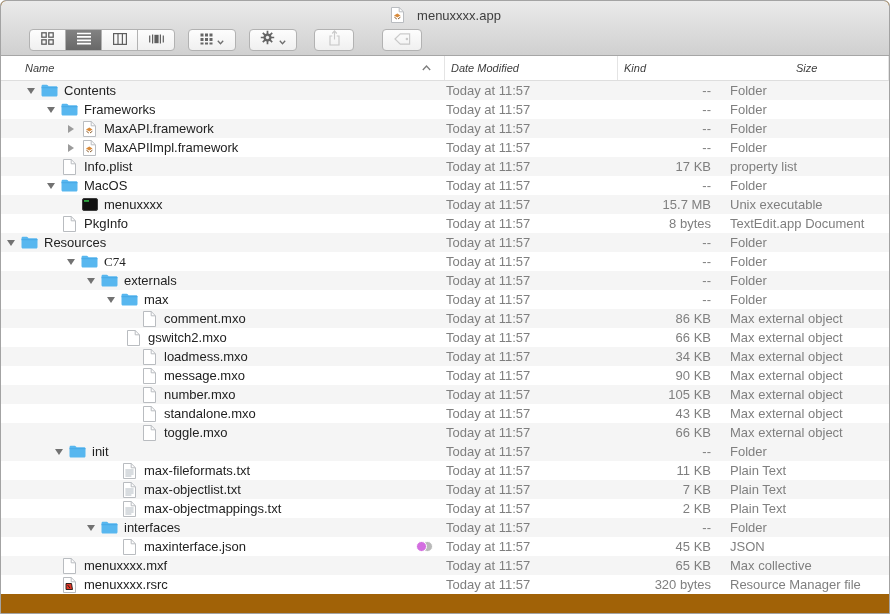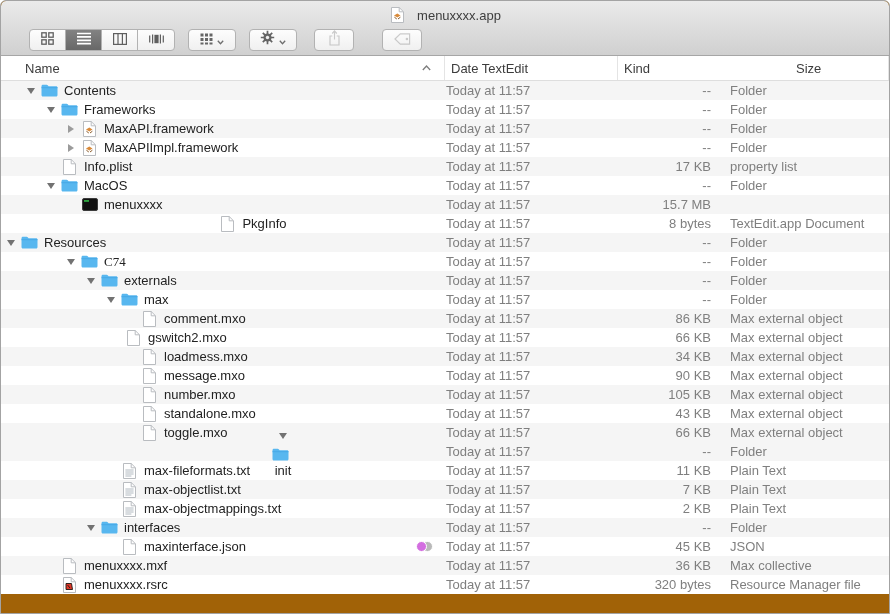--- a/index.html
+++ b/index.html
@@ -22,21 +22,21 @@
   }
   .btn.disabled svg { opacity:0.42; }
   .segmented { display:inline-flex; padding:0; overflow:hidden; }
   .seg { width:36px; height:20px; display:flex; align-items:center; justify-content:center; border-right:1px solid #b2b2b2; background:transparent; }
   .seg:last-child { border-right:none; }
   .seg.selected { background:linear-gradient(#828282,#686868); }
   .menu-btn { width:48px; gap:4px; }
   .plain-btn { width:40px; }
   .sp13 { width:13px; } .sp17 { width:17px; } .sp28 { width:28px; }
   
-  .list-header { height:25px; display:flex; background:#ffffff; border-bottom:1px solid #dedede; align-items:flex-start; font-size:13px; color:#3c3c3c; }
+  .list-header { height:25px; display:flex; background:#ffffff; border-bottom:1px solid #dedede; align-items:flex-start; font-size:11px; color:#3c3c3c;font-style:italic; }
   .hcell { height:100%; display:flex; align-items:center; border-right:1px solid #e4e4e4; }
   .h-name { flex:0 0 444px; padding-left:24px; }
   .h-date { flex:0 0 173px; padding-left:6px; }
   .h-size { flex:0 0 106px; padding-left:13px; }
   .h-kind { flex:1; padding-left:6px; border-right:none; }
   .sort-caret { margin-left:auto; margin-right:13px; display:flex; }
   
   .rows { font-size:13px; }
   .row { height:19px; display:flex; align-items:center; background:#ffffff; }
   .row.shaded { background:#f5f5f5; }
@@ -187,21 +187,21 @@
   <div class="list-header">
     <div class="hcell h-name">
       <span>Name</span>
       <span class="sort-caret">
         <svg width="9" height="6" viewBox="0 0 9 6" fill="none" stroke="#7e7e7e" stroke-width="1.3">
           <path d="M0.8 5 L4.5 1 L8.2 5"></path>
         </svg>
       </span>
     </div>
     <div class="hcell h-date">
-      <span>Date TextEdit</span>
+      <span>Date Modified</span>
     </div>
     <div class="hcell h-kind">
       <span>Kind</span>
     </div>
     <div class="hcell h-size">
       <span>Size</span>
     </div>
   </div>
 
   <div class="rows">
@@ -311,24 +311,25 @@
       <span class="icon">
             <svg width="16" height="13" viewBox="0 0 16 13">
               <rect x="0.5" y="0.5" width="15" height="12" rx="1.5" fill="#111111" stroke="#3c3c3c"></rect>
               <rect x="2" y="2.2" width="5" height="1.5" fill="#35c74a"></rect>
             </svg>
           </span>
       <span class="fname">menuxxxx</span>
     </div>
     <div class="cell c-date">Today at 11:57</div>
     <div class="cell c-size">15.7 MB</div>
-  </div>
-
-  <div class="row">
-    <div class="cell c-name" style="padding-left: 40px; justify-content: center;">
+    <div class="cell c-kind">Unix executable</div>
+  </div>
+
+  <div class="row">
+    <div class="cell c-name" style="padding-left: 40px;">
       <span class="disclosure"></span>
       <span class="icon">
             <svg width="13" height="16" viewBox="0 0 13 16">
               <path d="M0.5 0.5 L8.2 0.5 L12.5 4.8 L12.5 15.5 L0.5 15.5 Z" fill="#ffffff" stroke="#b9bcc0"></path>
               <path d="M8.2 0.5 L8.2 4.8 L12.5 4.8" fill="none" stroke="#b9bcc0"></path>
             </svg>
           </span>
       <span class="fname">PkgInfo</span>
     </div>
     <div class="cell c-date">Today at 11:57</div>
@@ -506,21 +507,21 @@
             </svg>
           </span>
       <span class="fname">toggle.mxo</span>
     </div>
     <div class="cell c-date">Today at 11:57</div>
     <div class="cell c-size">66 KB</div>
     <div class="cell c-kind">Max external object</div>
   </div>
 
   <div class="row shaded">
-    <div class="cell c-name" style="padding-left: 120px; flex-direction: column;">
+    <div class="cell c-name" style="padding-left: 48px;">
       <span class="disclosure open"></span>
       <span class="icon">
             <svg width="17" height="13" viewBox="0 0 17 13">
               <path d="M0.5 2.2 C0.5 1.3 1 0.7 1.9 0.7 L5.7 0.7 C6.2 0.7 6.4 0.9 6.7 1.2 L7.6 2.2 L15.1 2.2 C16 2.2 16.5 2.8 16.5 3.7 L16.5 11 C16.5 11.9 16 12.5 15.1 12.5 L1.9 12.5 C1 12.5 0.5 11.9 0.5 11 Z" fill="#58b7ef"></path>
               <rect x="0.5" y="3.2" width="16" height="1" fill="#46a8e6"></rect>
             </svg>
           </span>
       <span class="fname">init</span>
     </div>
     <div class="cell c-date">Today at 11:57</div>
@@ -635,21 +636,21 @@
       <span class="disclosure"></span>
       <span class="icon">
             <svg width="13" height="16" viewBox="0 0 13 16">
               <path d="M0.5 0.5 L8.2 0.5 L12.5 4.8 L12.5 15.5 L0.5 15.5 Z" fill="#ffffff" stroke="#b9bcc0"></path>
               <path d="M8.2 0.5 L8.2 4.8 L12.5 4.8" fill="none" stroke="#b9bcc0"></path>
             </svg>
           </span>
       <span class="fname">menuxxxx.mxf</span>
     </div>
     <div class="cell c-date">Today at 11:57</div>
-    <div class="cell c-size">36 KB</div>
+    <div class="cell c-size">65 KB</div>
     <div class="cell c-kind">Max collective</div>
   </div>
 
   <div class="row">
     <div class="cell c-name" style="padding-left: 40px;">
       <span class="disclosure"></span>
       <span class="icon">
             <svg width="13" height="16" viewBox="0 0 13 16">
               <path d="M0.5 0.5 L8.2 0.5 L12.5 4.8 L12.5 15.5 L0.5 15.5 Z" fill="#ffffff" stroke="#b9bcc0"></path>
               <path d="M8.2 0.5 L8.2 4.8 L12.5 4.8" fill="none" stroke="#b9bcc0"></path>

